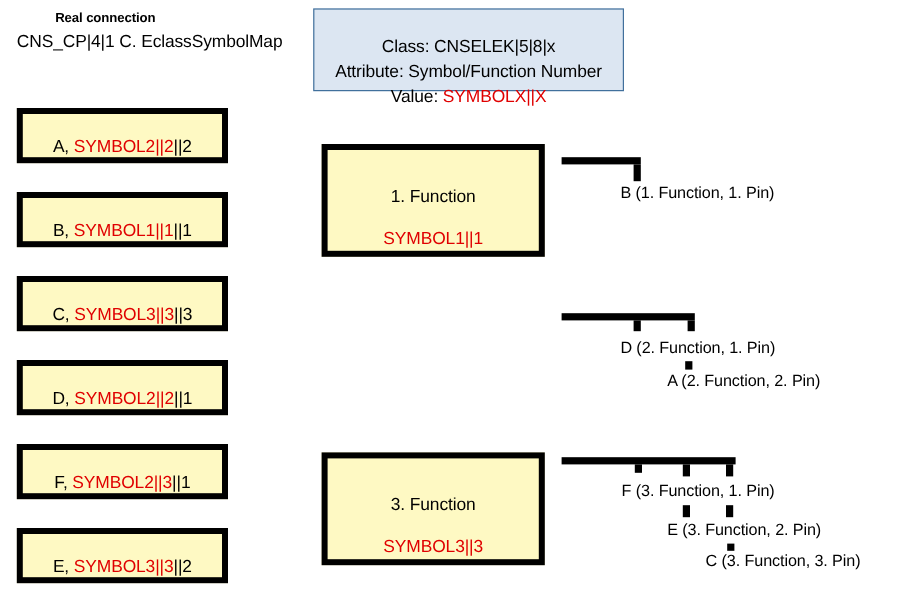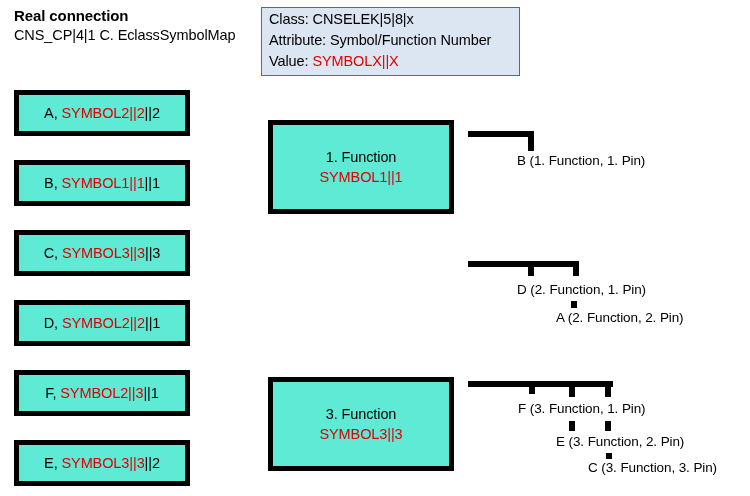--- a/index.html
+++ b/index.html
@@ -8,44 +8,44 @@
     background:#ffffff;
     font-family:"Liberation Sans", sans-serif;
     color:#000000;
     overflow:hidden;
     position:relative;
   }
   .stage{position:absolute;left:0;top:0;width:750px;height:496px;}
 
   
   .hdr{position:absolute;left:14px;top:6px;width:240px;}
-  .hdr-title{font-size:15px;font-weight:bold;line-height:19px;letter-spacing:-0.1px;}
+  .hdr-title{font-size:11px;font-weight:bold;line-height:19px;letter-spacing:-0.1px;margin-left:32px;}
   .hdr-line{font-size:14.5px;line-height:20px;letter-spacing:-0.1px;white-space:nowrap;}
 
   
   .legend{
     position:absolute;left:261px;top:7px;width:259px;height:69px;
     background:#dce6f2;border:1.5px solid #41709c;
-    box-sizing:border-box;padding:1px 7px 0 7px;
+    box-sizing:border-box;padding:21px 7px 0 7px;text-align:center;
   }
   .legend-row{font-size:14.5px;line-height:21px;white-space:nowrap;letter-spacing:-0.1px;}
 
   .red{color:#e00000;}
 
   
   .tbox{
-    position:absolute;background:#5eead4;
+    position:absolute;background:#fef9c3;
     border:5px solid #000000;box-sizing:border-box;
     display:flex;flex-direction:column;
-    align-items:center;justify-content:center;
+    align-items:center;justify-content:flex-end;
   }
   .lbox{width:176px;height:46px;left:14px;}
   .lbox .txt{font-size:14.5px;white-space:nowrap;letter-spacing:-0.1px;}
 
-  .fbox{width:186px;height:94px;left:268px;}
+  .fbox{width:186px;height:94px;left:268px;gap:15px;}
   .fbox .fl{font-size:14.5px;line-height:20px;white-space:nowrap;letter-spacing:-0.1px;}
 
   
   .tree{position:absolute;}
   .hbar{position:absolute;background:#000000;height:6px;left:0;top:0;}
   .drop{position:absolute;background:#000000;width:6px;}
   .tick{position:absolute;background:#000000;width:6px;height:6px;}
   .plabel{position:absolute;font-size:13.5px;white-space:nowrap;letter-spacing:-0.1px;text-align:right;}
 </style>
 </head>

